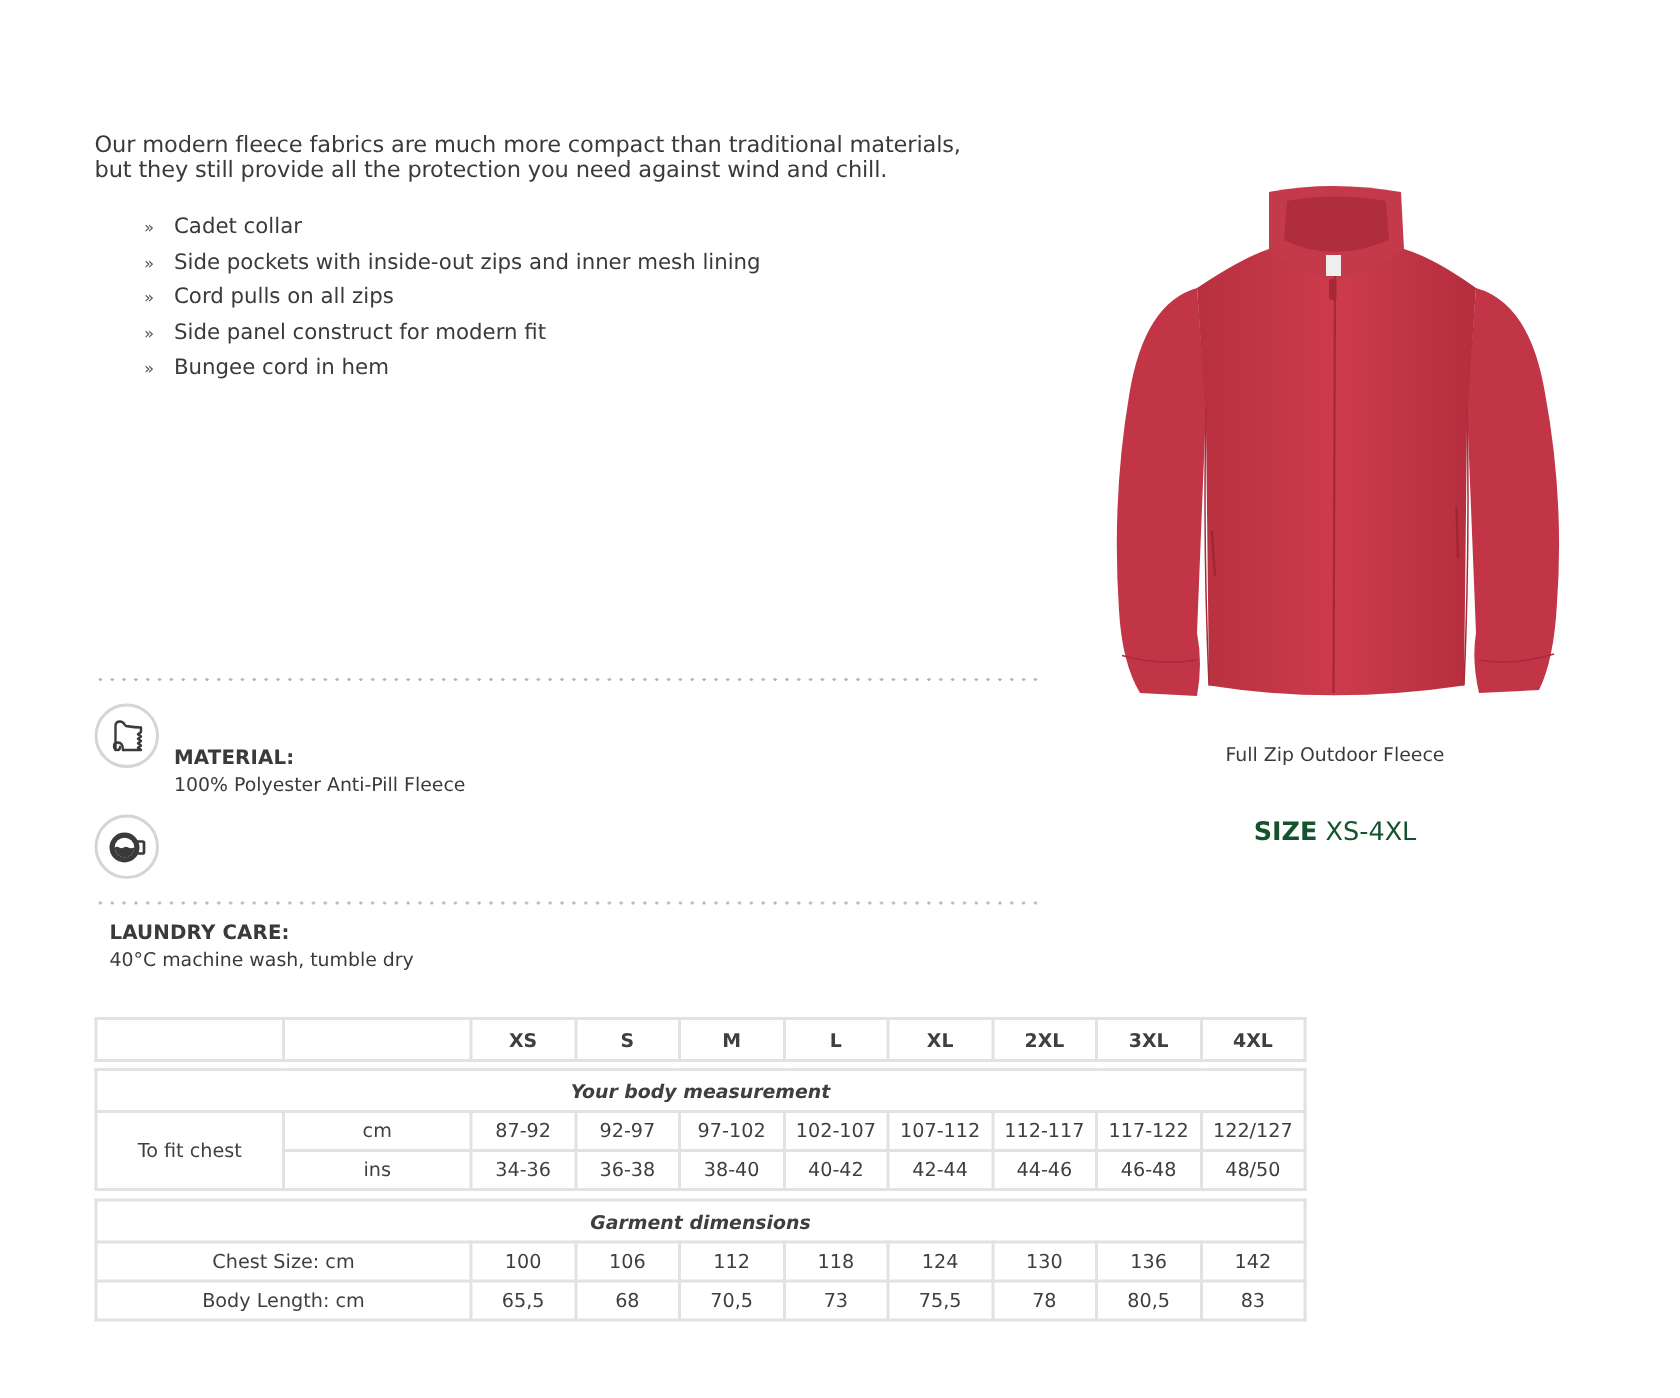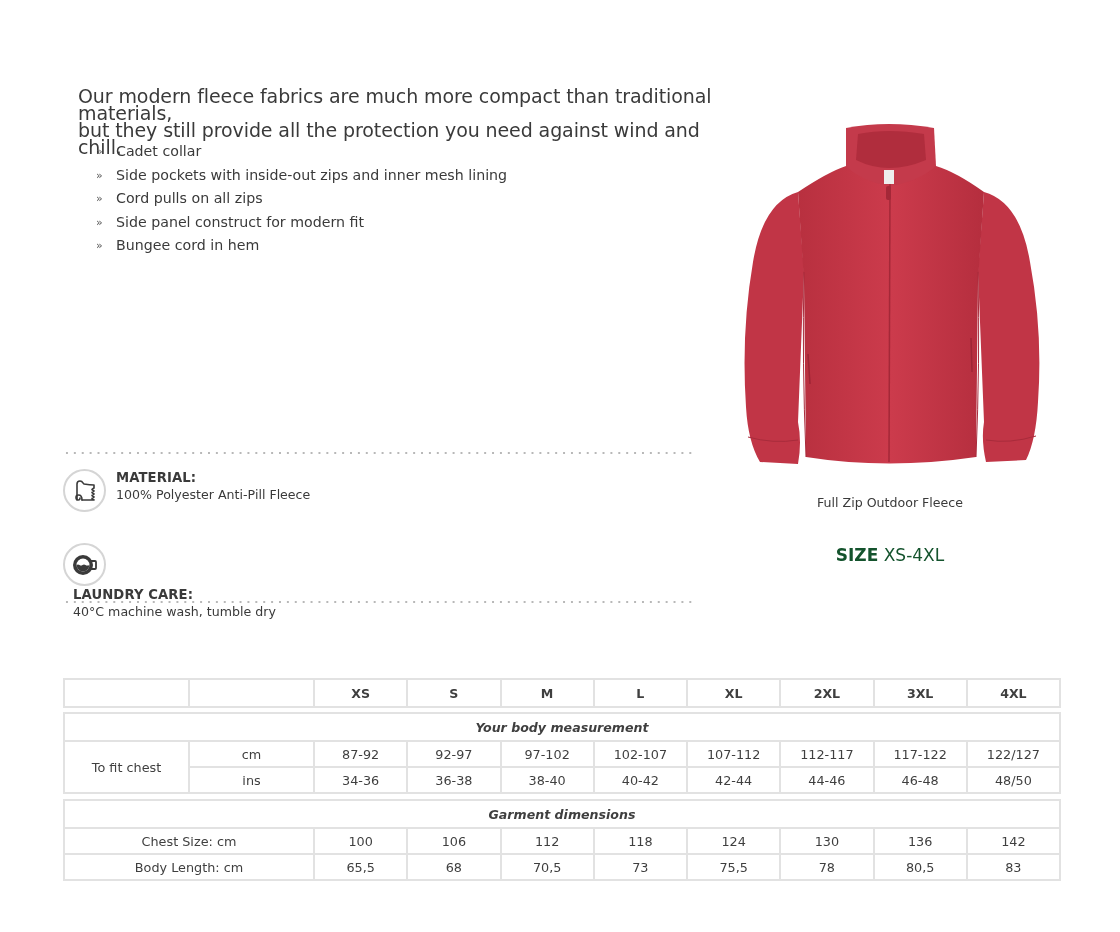--- a/index.html
+++ b/index.html
@@ -1,42 +1,42 @@
 <!DOCTYPE html>
 <html><head>
 <meta charset="utf-8">
 <style>
   * { box-sizing: border-box; margin: 0; padding: 0; }
   html, body { width: 1120px; height: 932px; background: #ffffff; overflow: hidden; }
   body { font-family: "DejaVu Sans", "Liberation Sans", sans-serif; color: #3c3c3c; position: relative; }
 
-  .intro { position: absolute; left: 78px; top: 88px; width: 640px; font-size: 19px; line-height: 17px; color: #3a3a3a; letter-spacing: -0.1px; }
+  .intro { position: absolute; left: 63px; top: 88px; width: 640px; font-size: 15px; line-height: 17px; color: #3a3a3a; letter-spacing: -0.1px; }
   .features { position: absolute; left: 96px; top: 140px; list-style: none; }
   .features li { font-size: 14.2px; line-height: 23.6px; color: #3a3a3a; display: flex; align-items: center; }
   .features li .bullet { font-size: 11px; width: 20px; color: #555; }
 
   .dots { position: absolute; left: 63px; width: 634px; height: 2px;
     background-image: radial-gradient(circle, #b8b8b8 1px, transparent 1.2px);
     background-size: 7.9px 2px; background-repeat: repeat-x; }
 
   .spec { position: absolute; left: 63px; display: flex; align-items: flex-start; }
   .spec .icon { width: 43px; height: 43px; border-radius: 50%; border: 2px solid #d5d5d5; display: flex; align-items: center; justify-content: center; background: #fff; }
-  .spec .text { margin-left: 10px; padding-top: 0px; }
+  .spec .text { margin-left: 10px; padding-top: 0px; margin-top: 28px; }
   .spec .label { font-size: 13.2px; font-weight: bold; color: #3a3a3a; line-height: 17px; letter-spacing: 0.1px; }
   .spec .value { font-size: 12.6px; color: #3a3a3a; line-height: 18px; }
 
   .product-image { position: absolute; left: 738px; top: 122px; width: 306px; height: 348px; }
 
   .product-caption { position: absolute; left: 780px; top: 494px; width: 220px; text-align: center; }
   .product-code { font-size: 16px; font-weight: bold; color: #3a3a3a; line-height: 20px; letter-spacing: 0.5px; }
   .product-name { font-size: 12.6px; color: #3a3a3a; line-height: 17px; }
   .product-size { font-size: 17px; color: #14532d; line-height: 17px; margin-top: 36px; }
   .product-size b { font-weight: bold; }
 
-  table.sizes { position: absolute; left: 63px; border-collapse: collapse; table-layout: fixed; width: 998px; border-radius: 10px; }
+  table.sizes { position: absolute; left: 63px; border-collapse: collapse; table-layout: fixed; width: 808px; border-radius: 10px; }
   table.sizes td { border: 2px solid #e2e2e2; text-align: center; font-size: 12.8px; color: #3f3f3f; height: 26px; padding: 0; }
   table.sizes .hdr td { font-weight: bold; font-size: 12.6px; height: 28px; }
   table.sizes .section td { font-weight: bold; font-size: 12.6px; height: 28px; font-style: italic; }
   #size-header { top: 678px; }
   #body-table { top: 712px; }
   #garment-table { top: 799px; }
 </style>
 </head>
 <body>
 

